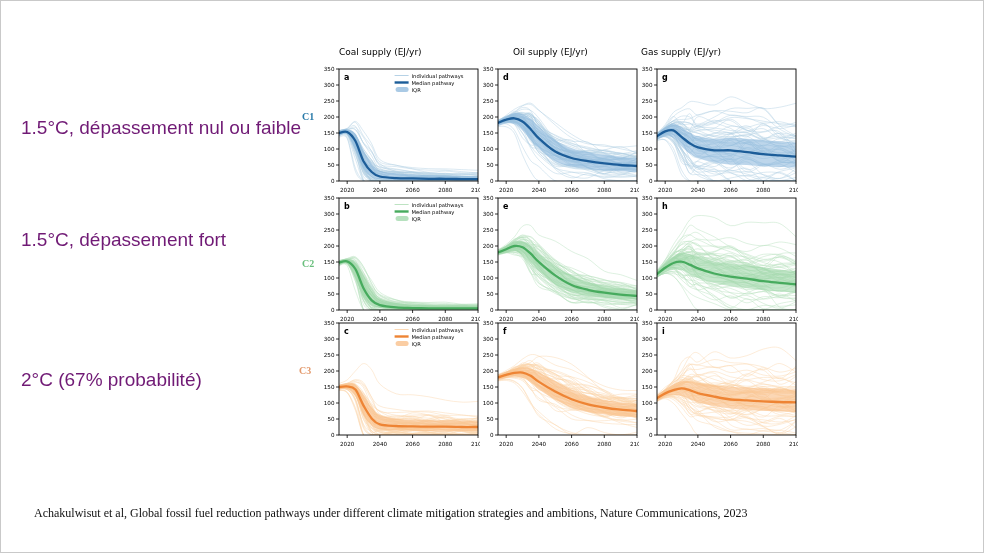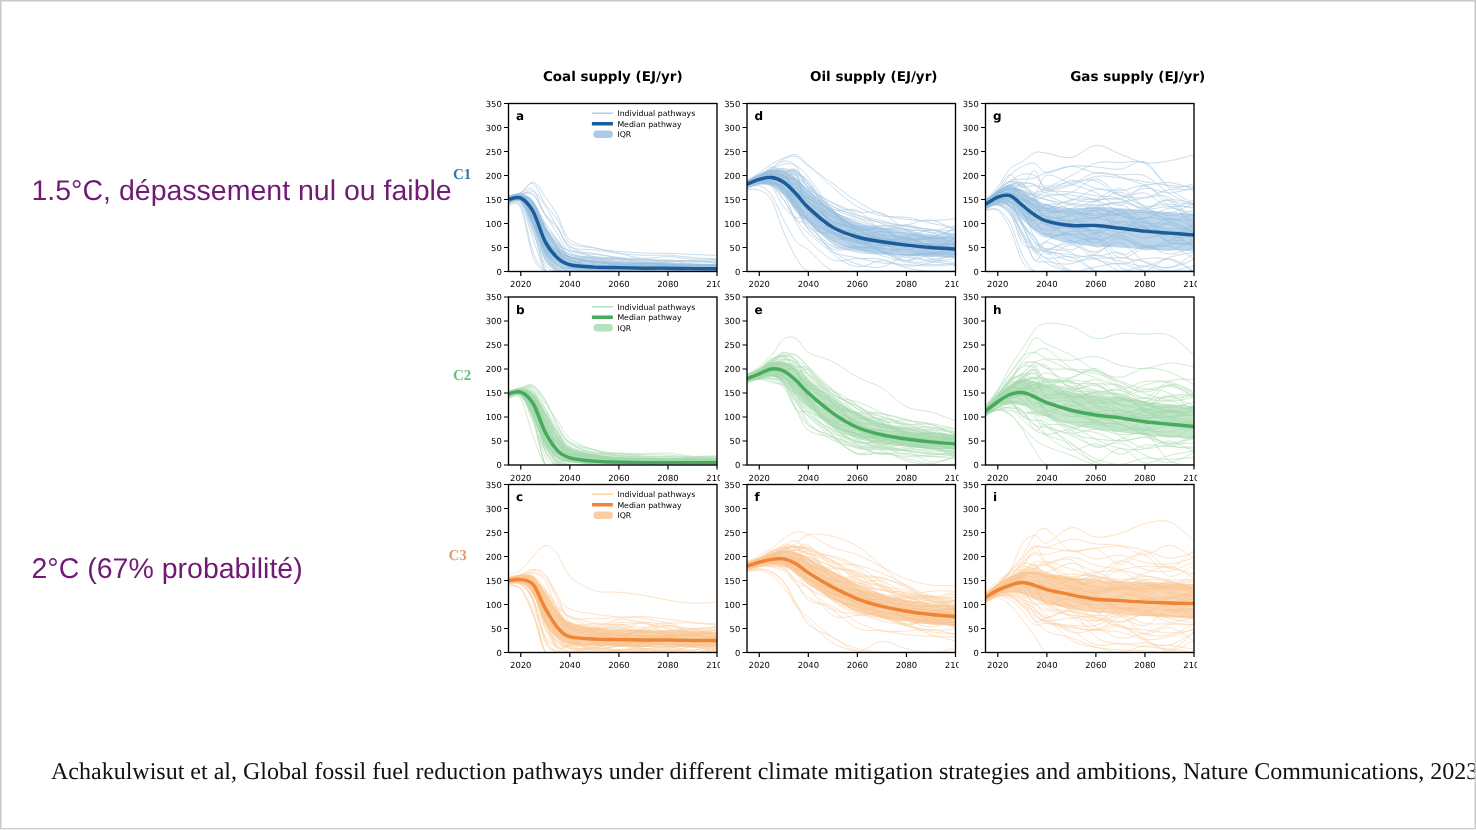--- a/index.html
+++ b/index.html
@@ -22,61 +22,61 @@
   .row-label-1{top:116px;}
   .row-label-2{top:228px;}
   .row-label-3{top:368px;}
   .cat-tag{
     position:absolute;
     font-size:10px;
     font-weight:bold;
     font-family:Liberation Serif, serif;
   }
   .cat-tag-c1{left:301px;top:110px;}
-  .cat-tag-c2{left:301px;top:244px;}
+  .cat-tag-c2{left:301px;top:257px;}
   .cat-tag-c3{left:298px;top:364px;}
   .col-title{
     position:absolute;
     top:46px;
     width:139px;
-    text-align:center;
     font-size:9px;
-    font-weight:bold;
+    font-weight:normal;
     color:#000;
     font-family:"DejaVu Sans", sans-serif;
     white-space:nowrap;
   }
   .col-title-1{left:338px;}
   .col-title-2{left:512px;}
-  .col-title-3{left:688px;}
+  .col-title-3{left:640px;}
   .panel{position:absolute;width:165px;height:133px;}
   .panel-a{left:314px;top:63px;}
   .panel-d{left:473px;top:63px;}
   .panel-g{left:632px;top:63px;}
   .panel-b{left:314px;top:192px;}
   .panel-e{left:473px;top:192px;}
   .panel-h{left:632px;top:192px;}
   .panel-c{left:314px;top:317px;}
   .panel-f{left:473px;top:317px;}
   .panel-i{left:632px;top:317px;}
   .citation{
     position:absolute;
     left:33px;top:505px;
-    font-size:16px;
+    font-size:12px;
     color:#111;
     font-family:"Liberation Serif", serif;
     white-space:nowrap;
   }
 </style>
 </head>
 <body>
 
 <div class="slide">
 
   <div class="row-label row-label-1">1.5°C, dépassement nul ou faible</div>
+  <div class="row-label row-label-2">1.5°C, dépassement fort</div>
   <div class="row-label row-label-3">2°C (67% probabilité)</div>
 
   <span class="cat-tag cat-tag-c1" style="color: rgb(40, 121, 168);">C1</span>
   <span class="cat-tag cat-tag-c2" style="color: rgb(106, 191, 125);">C2</span>
   <span class="cat-tag cat-tag-c3" style="color: rgb(227, 154, 109);">C3</span>
 
   <div class="col-title col-title-1">Coal supply (EJ/yr)</div>
   <div class="col-title col-title-2">Oil supply (EJ/yr)</div>
   <div class="col-title col-title-3">Gas supply (EJ/yr)</div>
 

